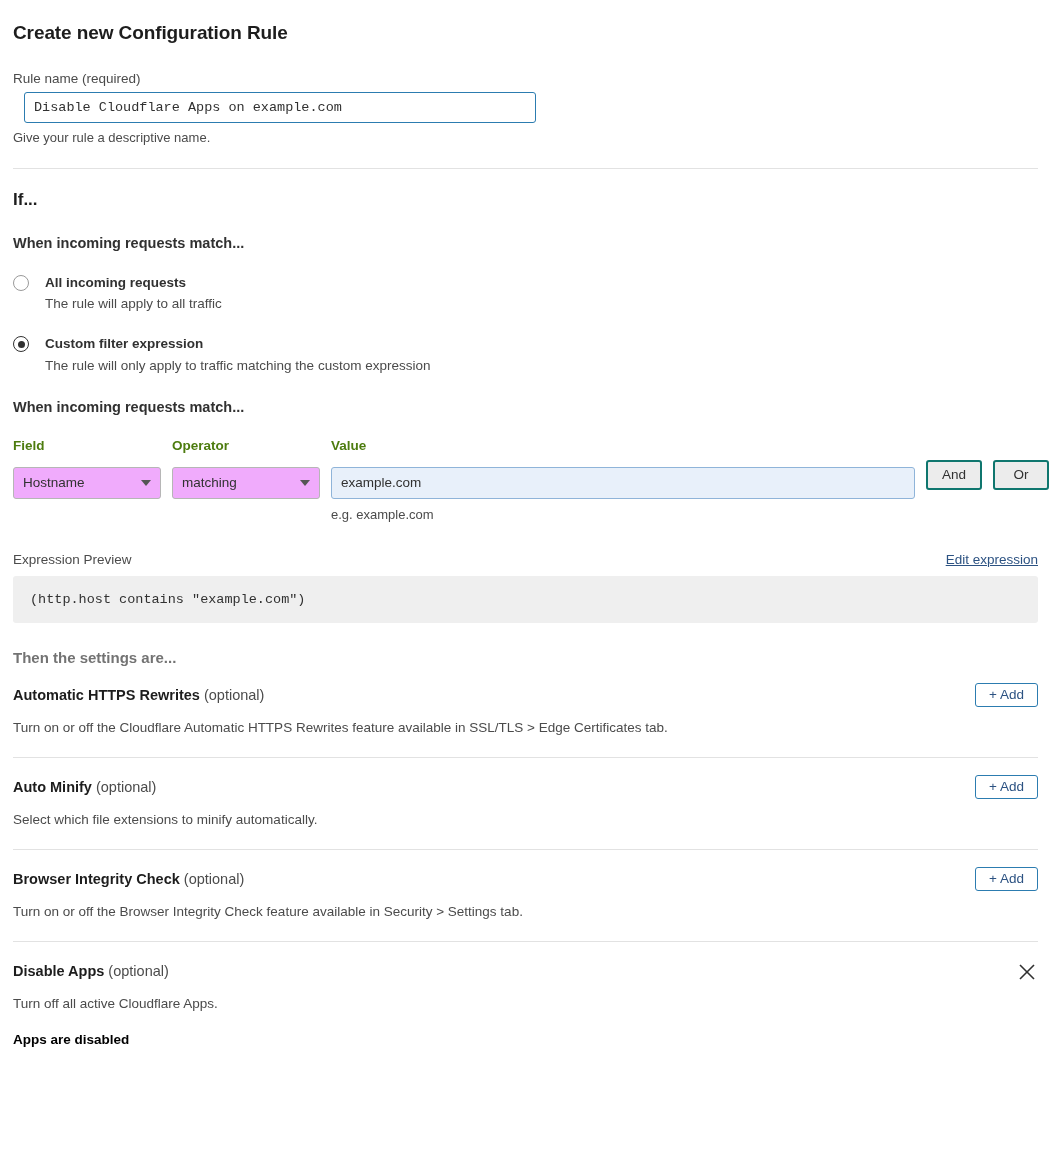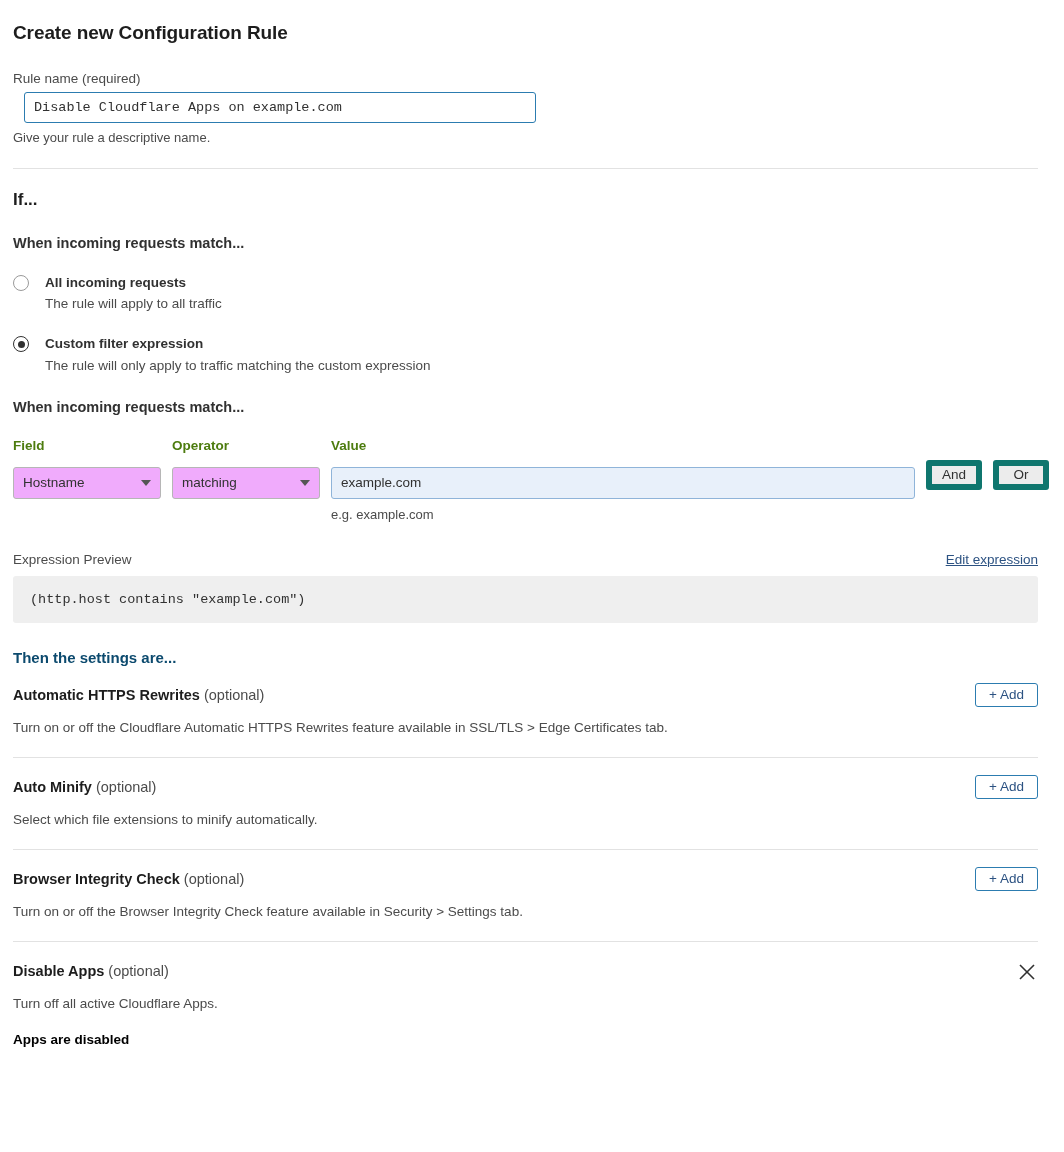--- a/index.html
+++ b/index.html
@@ -158,21 +158,21 @@
     outline: none;
   }
   .value-hint {
     font-size: 13px;
     color: #4b4b4b;
     margin-top: 8px;
   }
   .logic-btn {
     height: 30px;
     min-width: 56px;
-    border: 6px solid #0f766e;
+    border: 2px solid #0f766e;
     border-radius: 3px;
     background: #ececec;
     color: #313131;
     font-size: 13.5px;
     font-family: "Liberation Sans", sans-serif;
     cursor: pointer;
     margin-top: 22px;
   }
   .preview-head {
     display: flex;
@@ -195,21 +195,21 @@
     background: #efefef;
     border-radius: 3px;
     padding: 16px 17px;
     font-family: "Liberation Mono", monospace;
     font-size: 13.5px;
     color: #313131;
   }
   .then-heading {
     font-size: 15px;
     font-weight: bold;
-    color: #0c4a6e;
+    color: #737373;
     margin: 26px 0 0 0;
   }
   .setting {
     padding: 21px 0 0 0;
     position: relative;
   }
   .setting-head {
     display: flex;
     justify-content: space-between;
     align-items: flex-start;

